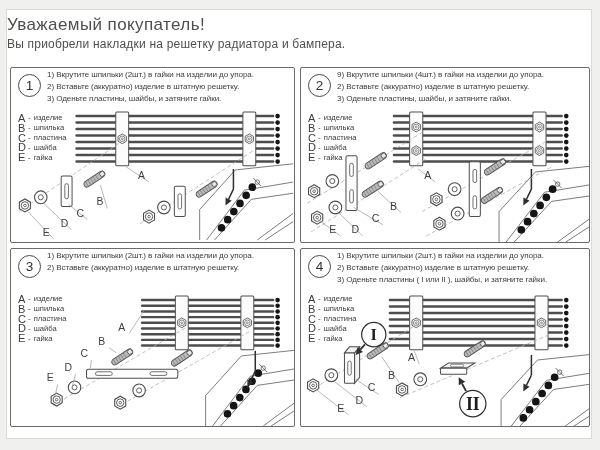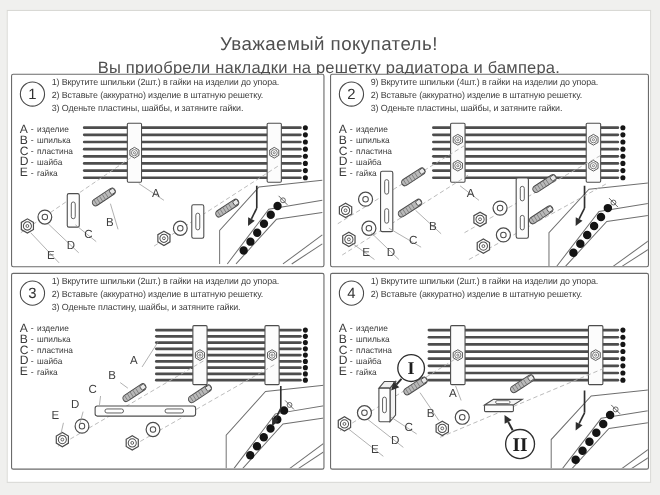--- a/index.html
+++ b/index.html
@@ -5,23 +5,23 @@
   html,body{margin:0;padding:0}
   body{
     width:600px;height:450px;position:relative;overflow:hidden;
     background:#f0f0ee;
     font-family:"Liberation Sans",sans-serif;
   }
   .sheet{
     position:absolute;left:6px;top:9px;width:586px;height:430px;
     background:#ffffff;border:1px solid #d9d9d5;box-sizing:border-box;
   }
-  .hdr{text-align:center;padding-top:20px;color:#4f4f4f}
+  .hdr{padding-top:5px;color:#4f4f4f}
   .title{font-size:17px;margin:0 0 2px;font-weight:normal;letter-spacing:.4px}
-  .sub{font-size:15px;line-height:1.3;letter-spacing:.2px}
+  .sub{font-size:12px;line-height:1.3;letter-spacing:.2px}
   .grid{
     position:absolute;left:3px;top:57px;
     display:grid;grid-template-columns:285px 290px;grid-template-rows:176px 179px;gap:5px;
   }
   .panel{
     position:relative;border:1px solid #6b6b6b;border-radius:2px;
     background:#fff;box-sizing:border-box;overflow:hidden;
   }
   .num{
     position:absolute;left:7px;top:6px;width:21px;height:21px;
@@ -365,21 +365,20 @@
         </svg>
     </section>
 
     <section class="panel">
       <div class="num">
           <span>3</span>
         </div>
       <div class="steps">
         <div>1) Вкрутите шпильки (2шт.) в гайки на изделии до упора.</div>
         <div>2) Вставьте (аккуратно) изделие в штатную решетку.</div>
-        <div>3) Оденьте пластину, шайбы, и затяните гайки.</div>
       </div>
       <div class="legend">
         <div class="lrow">
             <span class="lkey">A</span>
             <span class="ldash">-</span>
             <span class="lname">изделие</span>
           </div>
         <div class="lrow">
             <span class="lkey">B</span>
             <span class="ldash">-</span>
@@ -500,20 +499,21 @@
         </svg>
     </section>
 
     <section class="panel">
       <div class="num">
           <span>4</span>
         </div>
       <div class="steps">
         <div>1) Вкрутите шпильки (2шт.) в гайки на изделии до упора.</div>
         <div>2) Вставьте (аккуратно) изделие в штатную решетку.</div>
+        <div>3) Оденьте пластины ( I или II ), шайбы, и затяните гайки.</div>
       </div>
       <div class="legend">
         <div class="lrow">
             <span class="lkey">A</span>
             <span class="ldash">-</span>
             <span class="lname">изделие</span>
           </div>
         <div class="lrow">
             <span class="lkey">B</span>
             <span class="ldash">-</span>

